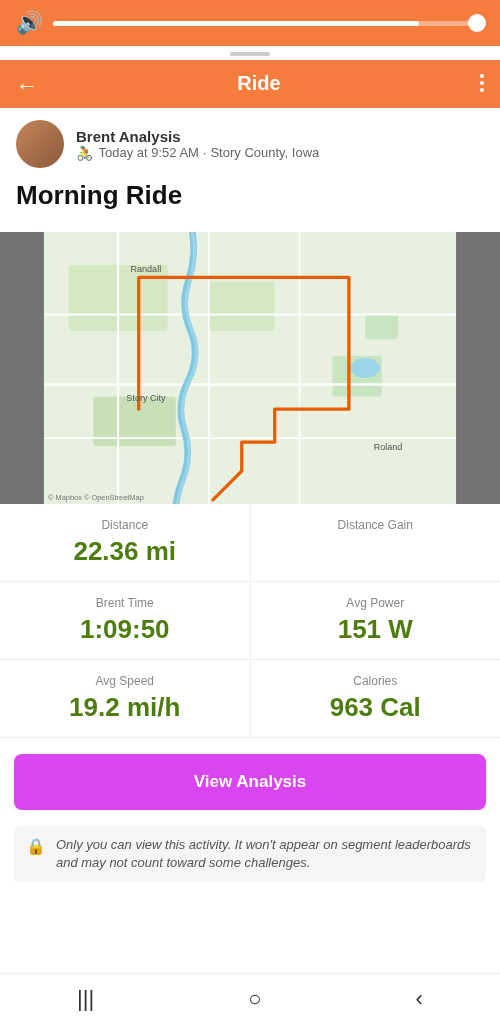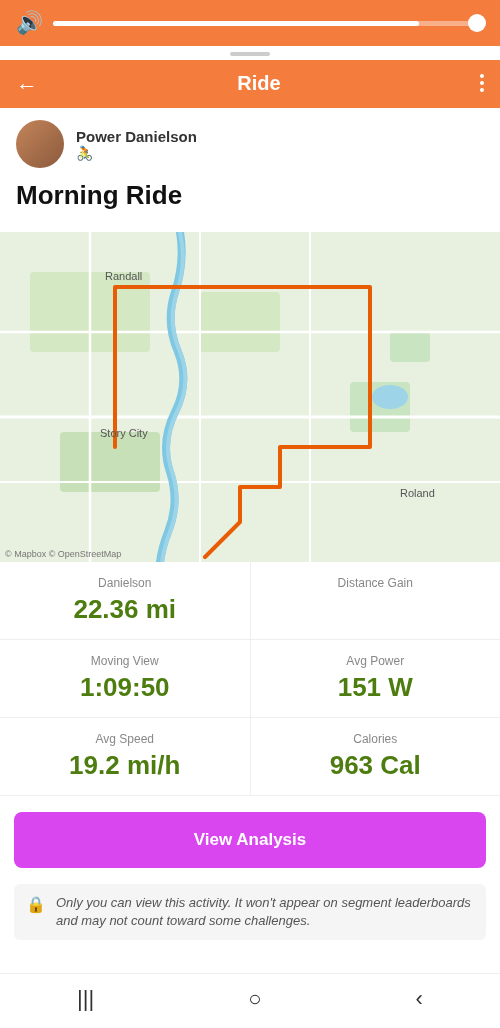--- a/index.html
+++ b/index.html
@@ -142,21 +142,21 @@
     .activity-title {
       padding: 4px 16px 21px;
       font-size: 26px;
       font-weight: 800;
       color: #111;
     }
 
     
     .map-container {
       width: 100%;
-      height: 330px;
+      height: 272px;
       background: #737373;
       position: relative;
       overflow: hidden;
     }
     
     .route-svg {
       position: absolute;
       top: 0; left: 0;
       width: 100%;
       height: 100%;
@@ -270,23 +270,24 @@
     <div class="dot"></div>
     <div class="dot"></div>
   </div>
 </div>
 
 <div class="user-info">
   <div class="avatar">
     <div class="avatar-img"></div>
   </div>
   <div class="user-text">
-    <div class="user-name">Power Danielson</div>
+    <div class="user-name">Brent Analysis</div>
     <div class="user-meta">
       <span class="bike-icon">🚴</span>
+      <span>Today at 9:52 AM · Story County, Iowa</span>
     </div>
   </div>
 </div>
 
 <div class="activity-title">Morning Ride</div>
 
 <div class="map-container">
   <svg class="route-svg" viewBox="0 0 500 330" xmlns="http://www.w3.org/2000/svg">
 
     <rect width="500" height="330" fill="#e8f0e0"></rect>
@@ -316,30 +317,30 @@
     <text x="100" y="205" font-size="11" fill="#555" font-family="Arial, sans-serif">Story City</text>
     <text x="400" y="265" font-size="11" fill="#555" font-family="Arial, sans-serif">Roland</text>
 
     <text x="5" y="325" font-size="9" fill="#777" font-family="Arial, sans-serif">© Mapbox © OpenStreetMap</text>
   </svg>
 </div>
 
 <div class="stats-container">
   <div class="stats-row">
     <div class="stat-item">
-      <div class="stat-label">Danielson</div>
+      <div class="stat-label">Distance</div>
       <div class="stat-value">22.36 mi</div>
     </div>
     <div class="stat-item">
       <div class="stat-label">Distance Gain</div>
     </div>
   </div>
   <div class="stats-row">
     <div class="stat-item">
-      <div class="stat-label">Moving View</div>
+      <div class="stat-label">Brent Time</div>
       <div class="stat-value">1:09:50</div>
     </div>
     <div class="stat-item">
       <div class="stat-label">Avg Power</div>
       <div class="stat-value">151 W</div>
     </div>
   </div>
   <div class="stats-row">
     <div class="stat-item">
       <div class="stat-label">Avg Speed</div>

